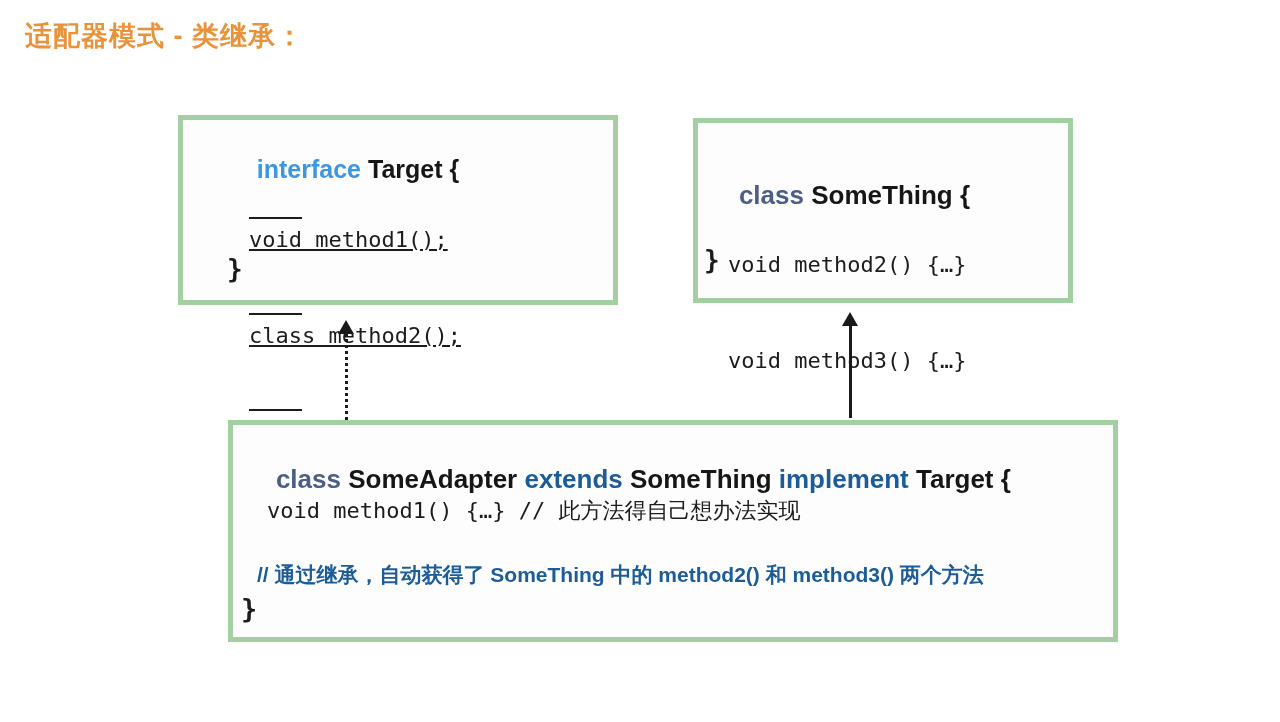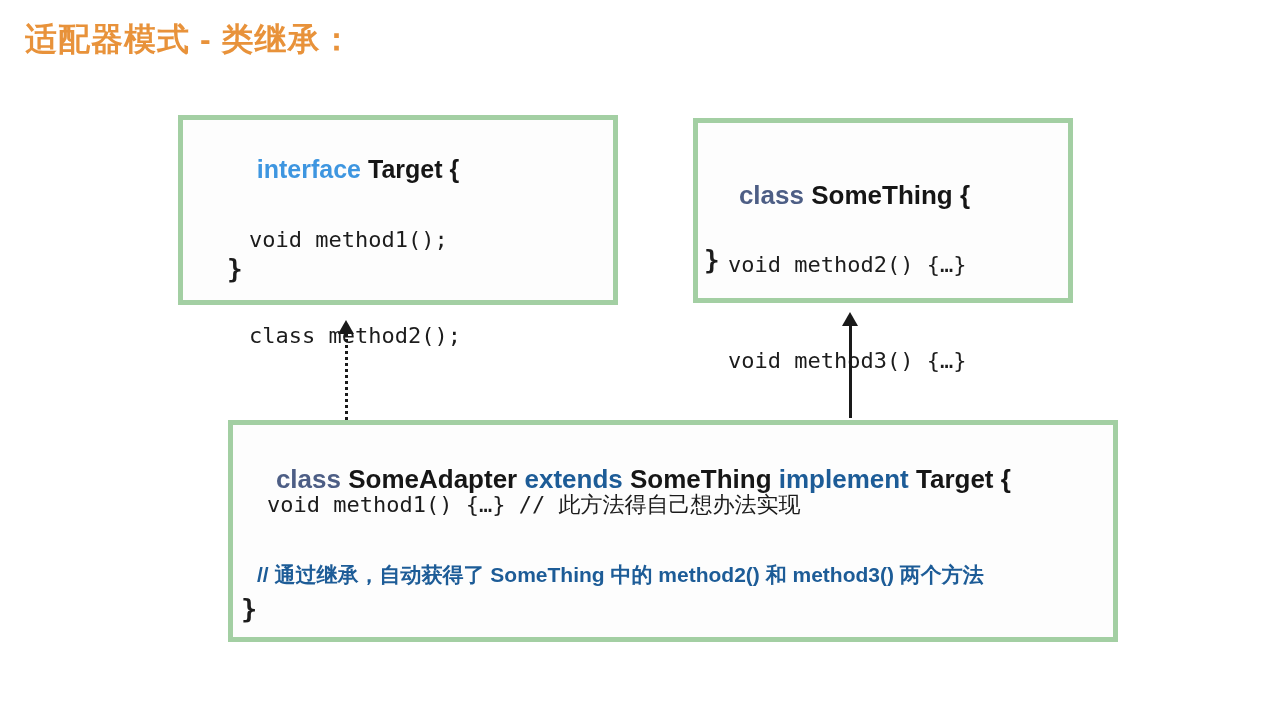--- a/index.html
+++ b/index.html
@@ -7,21 +7,21 @@
   body {
     position: relative;
     background: #ffffff;
     font-family: "Liberation Sans", sans-serif;
     overflow: hidden;
   }
   .slide-title {
     position: absolute;
     left: 25px;
     top: 18px;
-    font-size: 32px;
+    font-size: 27px;
     font-weight: bold;
     color: #E8923A;
     letter-spacing: 1px;
     white-space: pre;
   }
   .code-box {
     position: absolute;
     background: #fdfdfd;
     border: 5px solid #A3CFA3;
   }
@@ -38,31 +38,31 @@
   .kw-interface { color: #3E96E0; }
   .kw-class     { color: #4D5E85; }
   .kw-blue      { color: #1D5C97; }
 
   .mono { font-family: "DejaVu Sans Mono", monospace; color: #1c1c1c; white-space: pre; }
   .code-lines { position: absolute; font-size: 22px; line-height: 32px; }
   .close-brace { position: absolute; font-weight: bold; font-size: 26px; }
 
   
   .t-header { left: 46px; top: 6px;  font-size: 25px; }
-  .t-code   { left: 66px; top: 40px; }
+  .t-code   { left: 66px; top: 40px; text-decoration: underline; }
   .t-close  { left: 44px; top: 134px; }
 
   
   .s-header { left: 12px; top: 26px; font-size: 26px; }
   .s-code   { left: 30px; top: 62px; }
   .s-close  { left: 6px;  top: 122px; }
 
   
   .a-header { left: 14px; top: 8px; font-size: 26px; }
-  .a-code   { left: 34px; top: 64px; }
+  .a-code   { left: 34px; top: 70px; }
   .a-comment{
     position: absolute;
     left: 24px; top: 136px;
     font-size: 21px;
     font-weight: bold;
     color: #1D5C97;
     white-space: pre;
   }
   .a-close  { left: 8px; top: 168px; font-size: 27px; }
 

